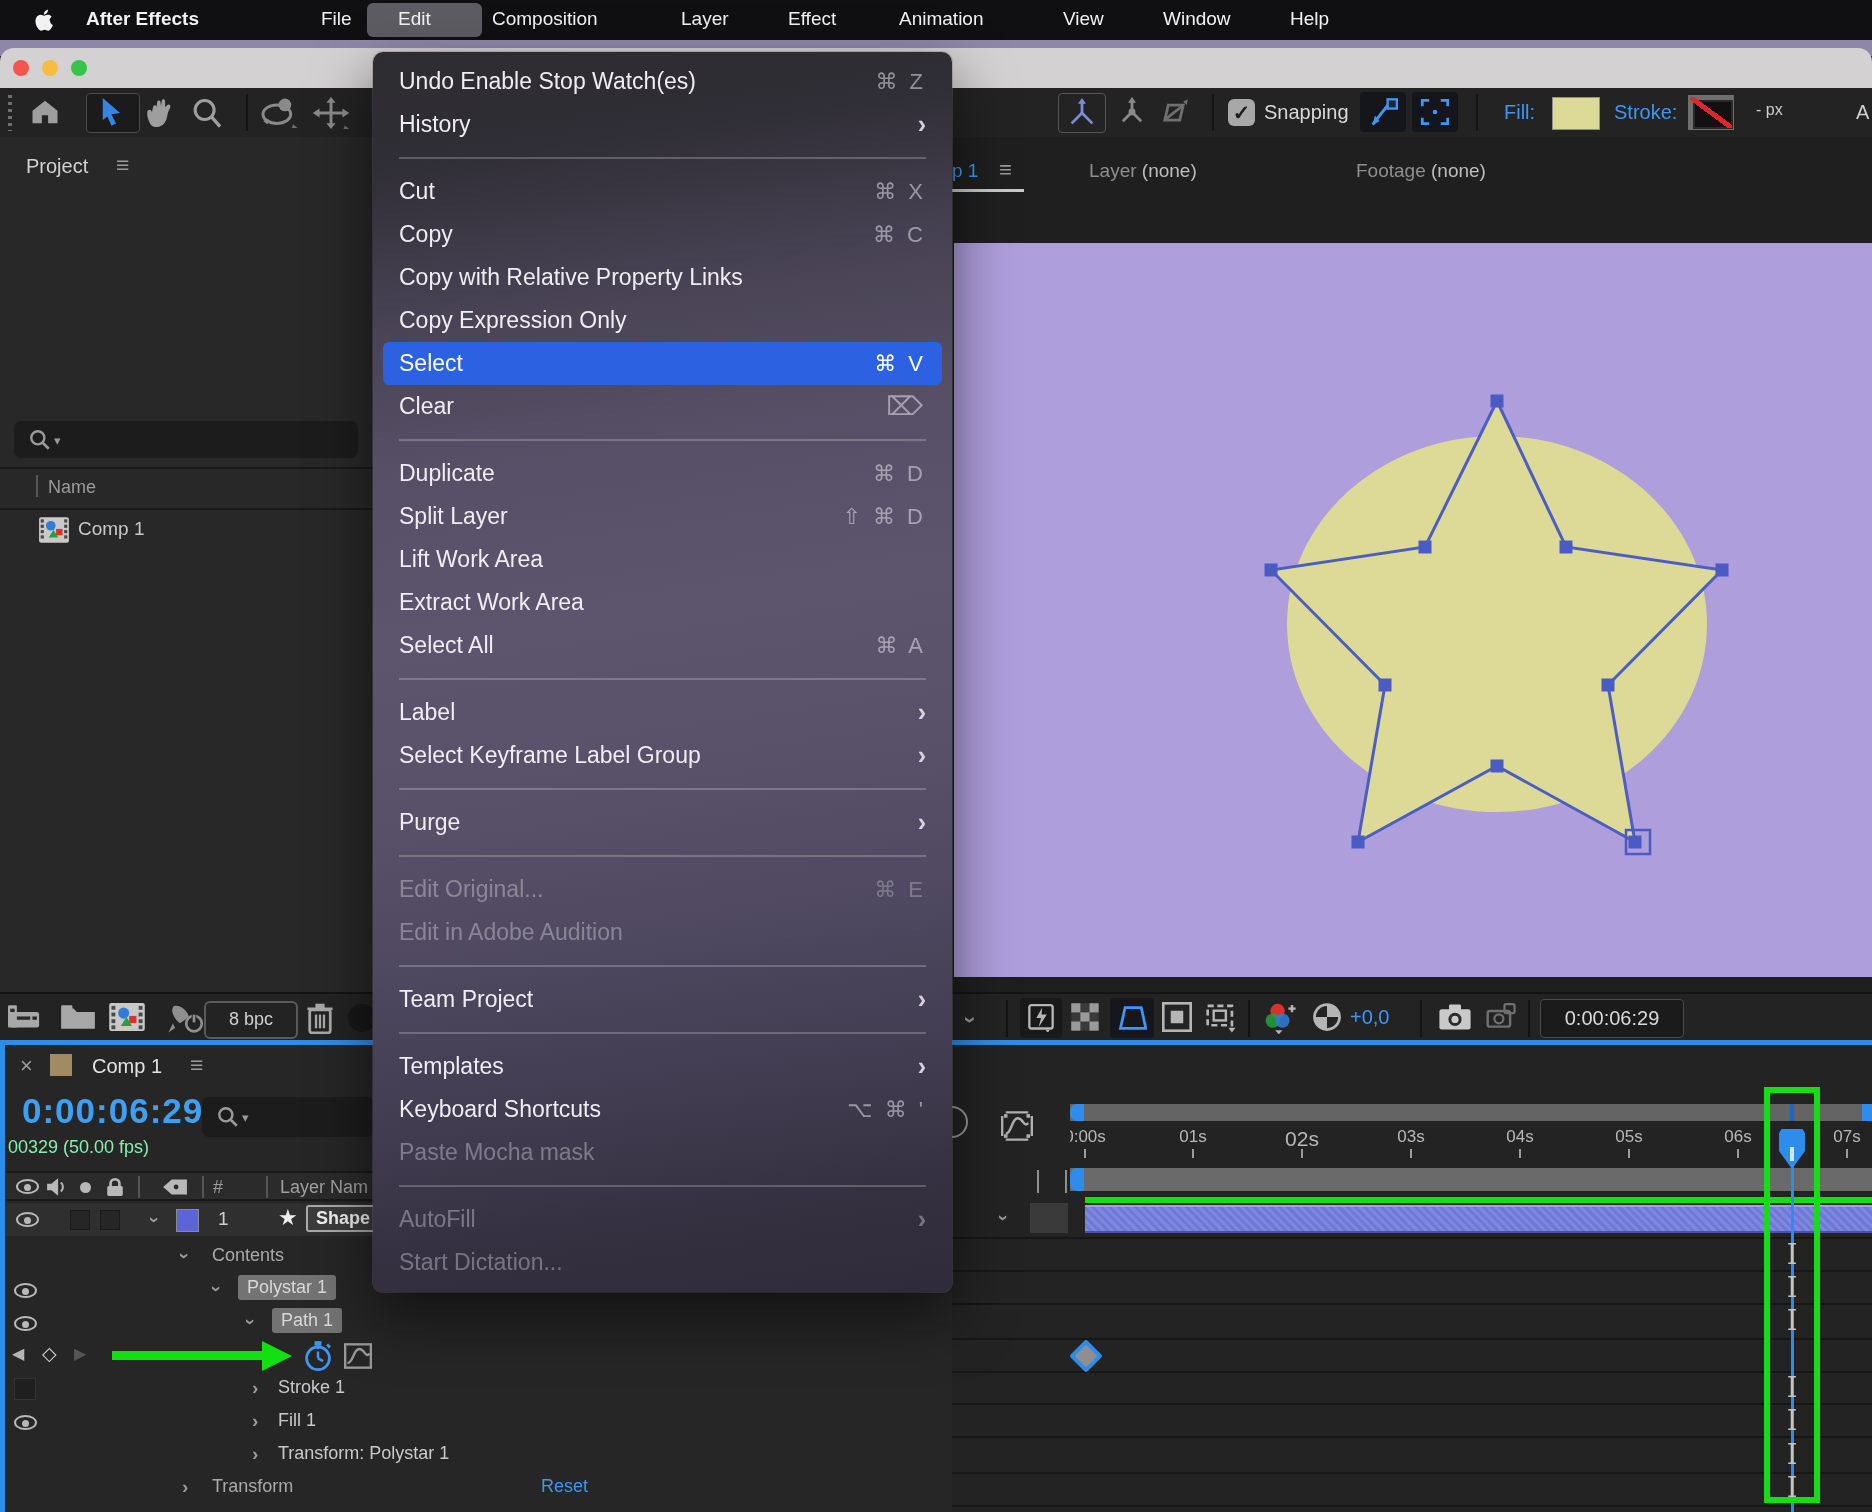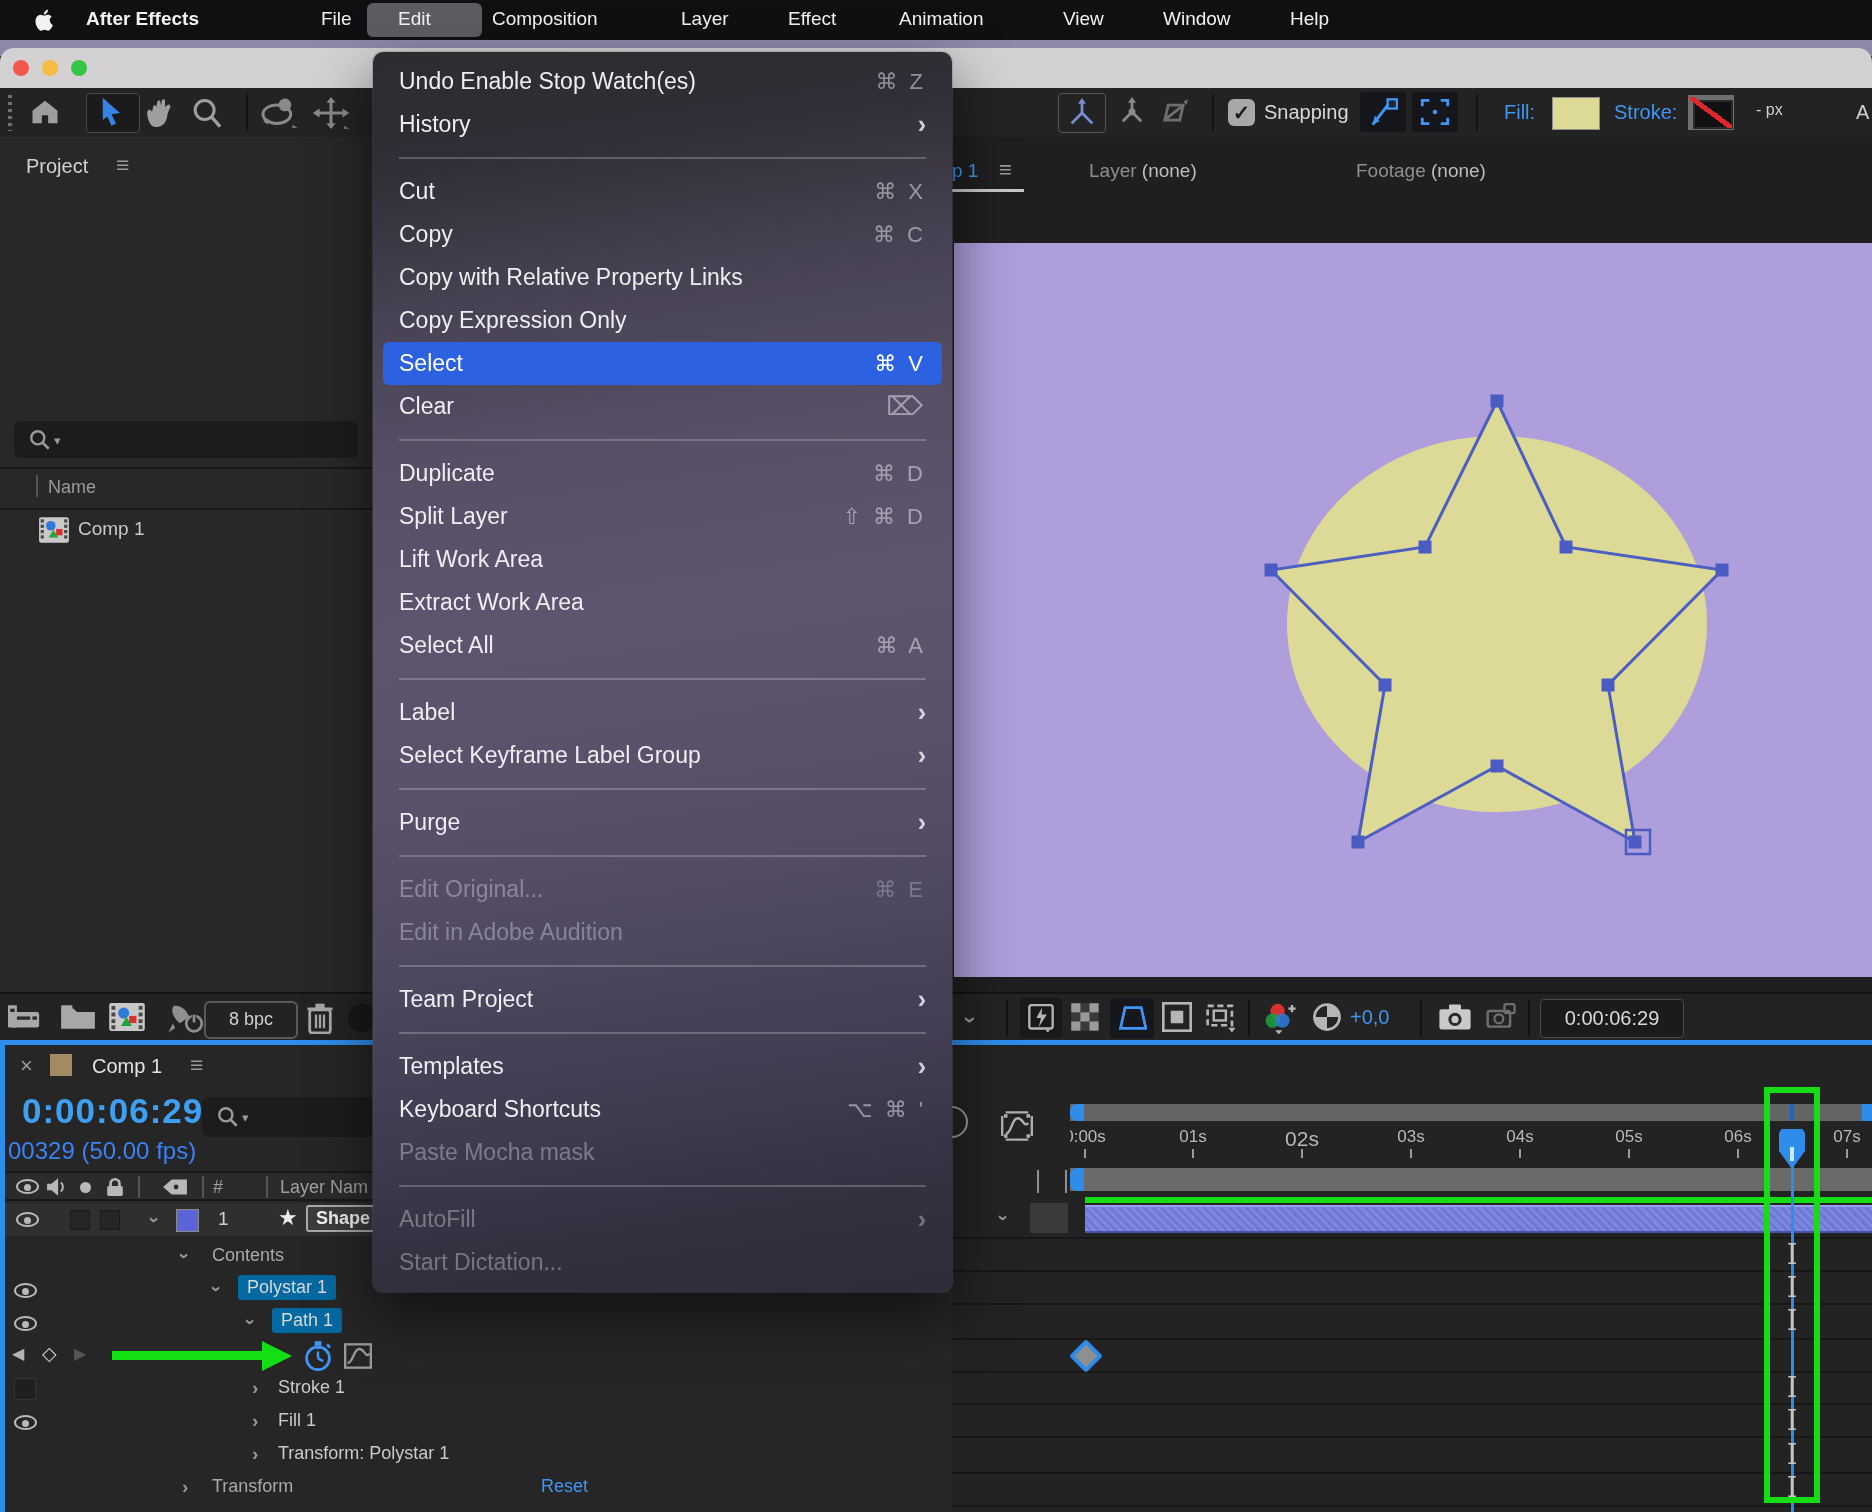--- a/index.html
+++ b/index.html
@@ -26,21 +26,21 @@
   .viewer{left:950px;top:137px;width:922px;height:855px;background:#1f1f1f;}
   .canvas{left:4px;top:106px;width:918px;height:734px;background:#ae9edc;}
   
   .bstrip{left:0;top:992px;width:1872px;height:48px;background:#232323;border-top:2px solid #141414;}
   .blueline{left:0;top:1040px;width:1872px;height:5px;background:#2e8ceb;}
   .tlleft{left:0;top:1045px;width:952px;height:467px;background:#262626;overflow:hidden;color:#b9b9b9;}
   .tracks{left:952px;top:1045px;width:920px;height:467px;background:#232323;overflow:hidden;}
   .rclip{position:absolute;left:118px;top:0;right:0;bottom:0;overflow:hidden;}
   .rowdiv{left:0;right:0;height:2px;background:#171717;}
   .treerow{position:absolute;left:0;width:952px;height:33px;font-size:18px;}
-  .namebox{background:#0369a1;border-radius:3px;padding:2px 9px;color:#d8d8d8;}
+  .namebox{background:#737373;border-radius:3px;padding:2px 9px;color:#d8d8d8;}
   .chr{color:#9a9a9a;font-size:19px;font-weight:bold;display:inline-block;}
   .chd{color:#9a9a9a;font-size:19px;font-weight:bold;display:inline-block;transform:rotate(90deg);}
   .eye{display:inline-block;width:23px;height:15px;border:2px solid #b8b8b8;border-radius:50%;position:relative;box-sizing:border-box;}
   .eye::after{content:"";position:absolute;left:6px;top:2.5px;width:7px;height:7px;border-radius:50%;background:#b8b8b8;}
   .ibeam{position:absolute;width:24px;text-align:center;font-family:"DejaVu Serif",serif;font-size:27px;line-height:28px;color:#c4c4c4;}
   
   .menu{left:373px;top:52px;width:579px;border-radius:10px;padding:8px 0;z-index:60;
     background:linear-gradient(172deg,#2d2c30 0%,#302e36 9%,#474253 20%,#574f66 32%,#5d556e 45%,#595169 58%,#4e4860 70%,#413c50 82%,#343040 92%,#2f2b3a 100%);
     box-shadow:0 24px 60px rgba(0,0,0,.55),0 0 0 1px rgba(135,128,145,.35);}
   .mi{display:flex;align-items:center;height:43px;padding:0 26px;font-size:23px;color:#efedf2;white-space:nowrap;}
@@ -407,21 +407,21 @@
 
   <div class="a blueline"></div>
 
   <div class="a tlleft">
     <span class="a" style="left:20px;top:8px;font-size:22px;color:#9a9a9a;">×</span>
     <div class="a" style="left:50px;top:9px;width:22px;height:22px;background:#a28a63;"></div>
     <span class="a" style="left:92px;top:10px;font-size:20px;color:#e3e3e3;">Comp 1</span>
     <span class="a" style="left:190px;top:7px;font-size:23px;color:#9a9a9a;">≡</span>
 
     <span class="a" style="left:22px;top:46px;font-size:35px;font-weight:bold;color:#3ea0f4;letter-spacing:1px;">0:00:06:29</span>
-    <span class="a" style="left:8px;top:92px;font-size:24px;color:#3b82f6;">00329 (50.00 fps)</span>
+    <span class="a" style="left:8px;top:92px;font-size:18px;color:#86efac;">00329 (50.00 fps)</span>
     <div class="a searchbox" style="left:202px;top:52px;width:172px;height:40px;">
       <span class="a ic" style="left:14px;top:8px;">
         <svg width="24" height="24" viewBox="0 0 22 22">
             <circle cx="9" cy="9" r="6" fill="none" stroke="#9a9a9a" stroke-width="2.2"></circle>
             <line x1="13.5" y1="13.5" x2="19" y2="19" stroke="#9a9a9a" stroke-width="2.4"></line>
           </svg>
       </span>
       <span class="a" style="left:40px;top:13px;font-size:13px;color:#9a9a9a;">▾</span>
     </div>
 

